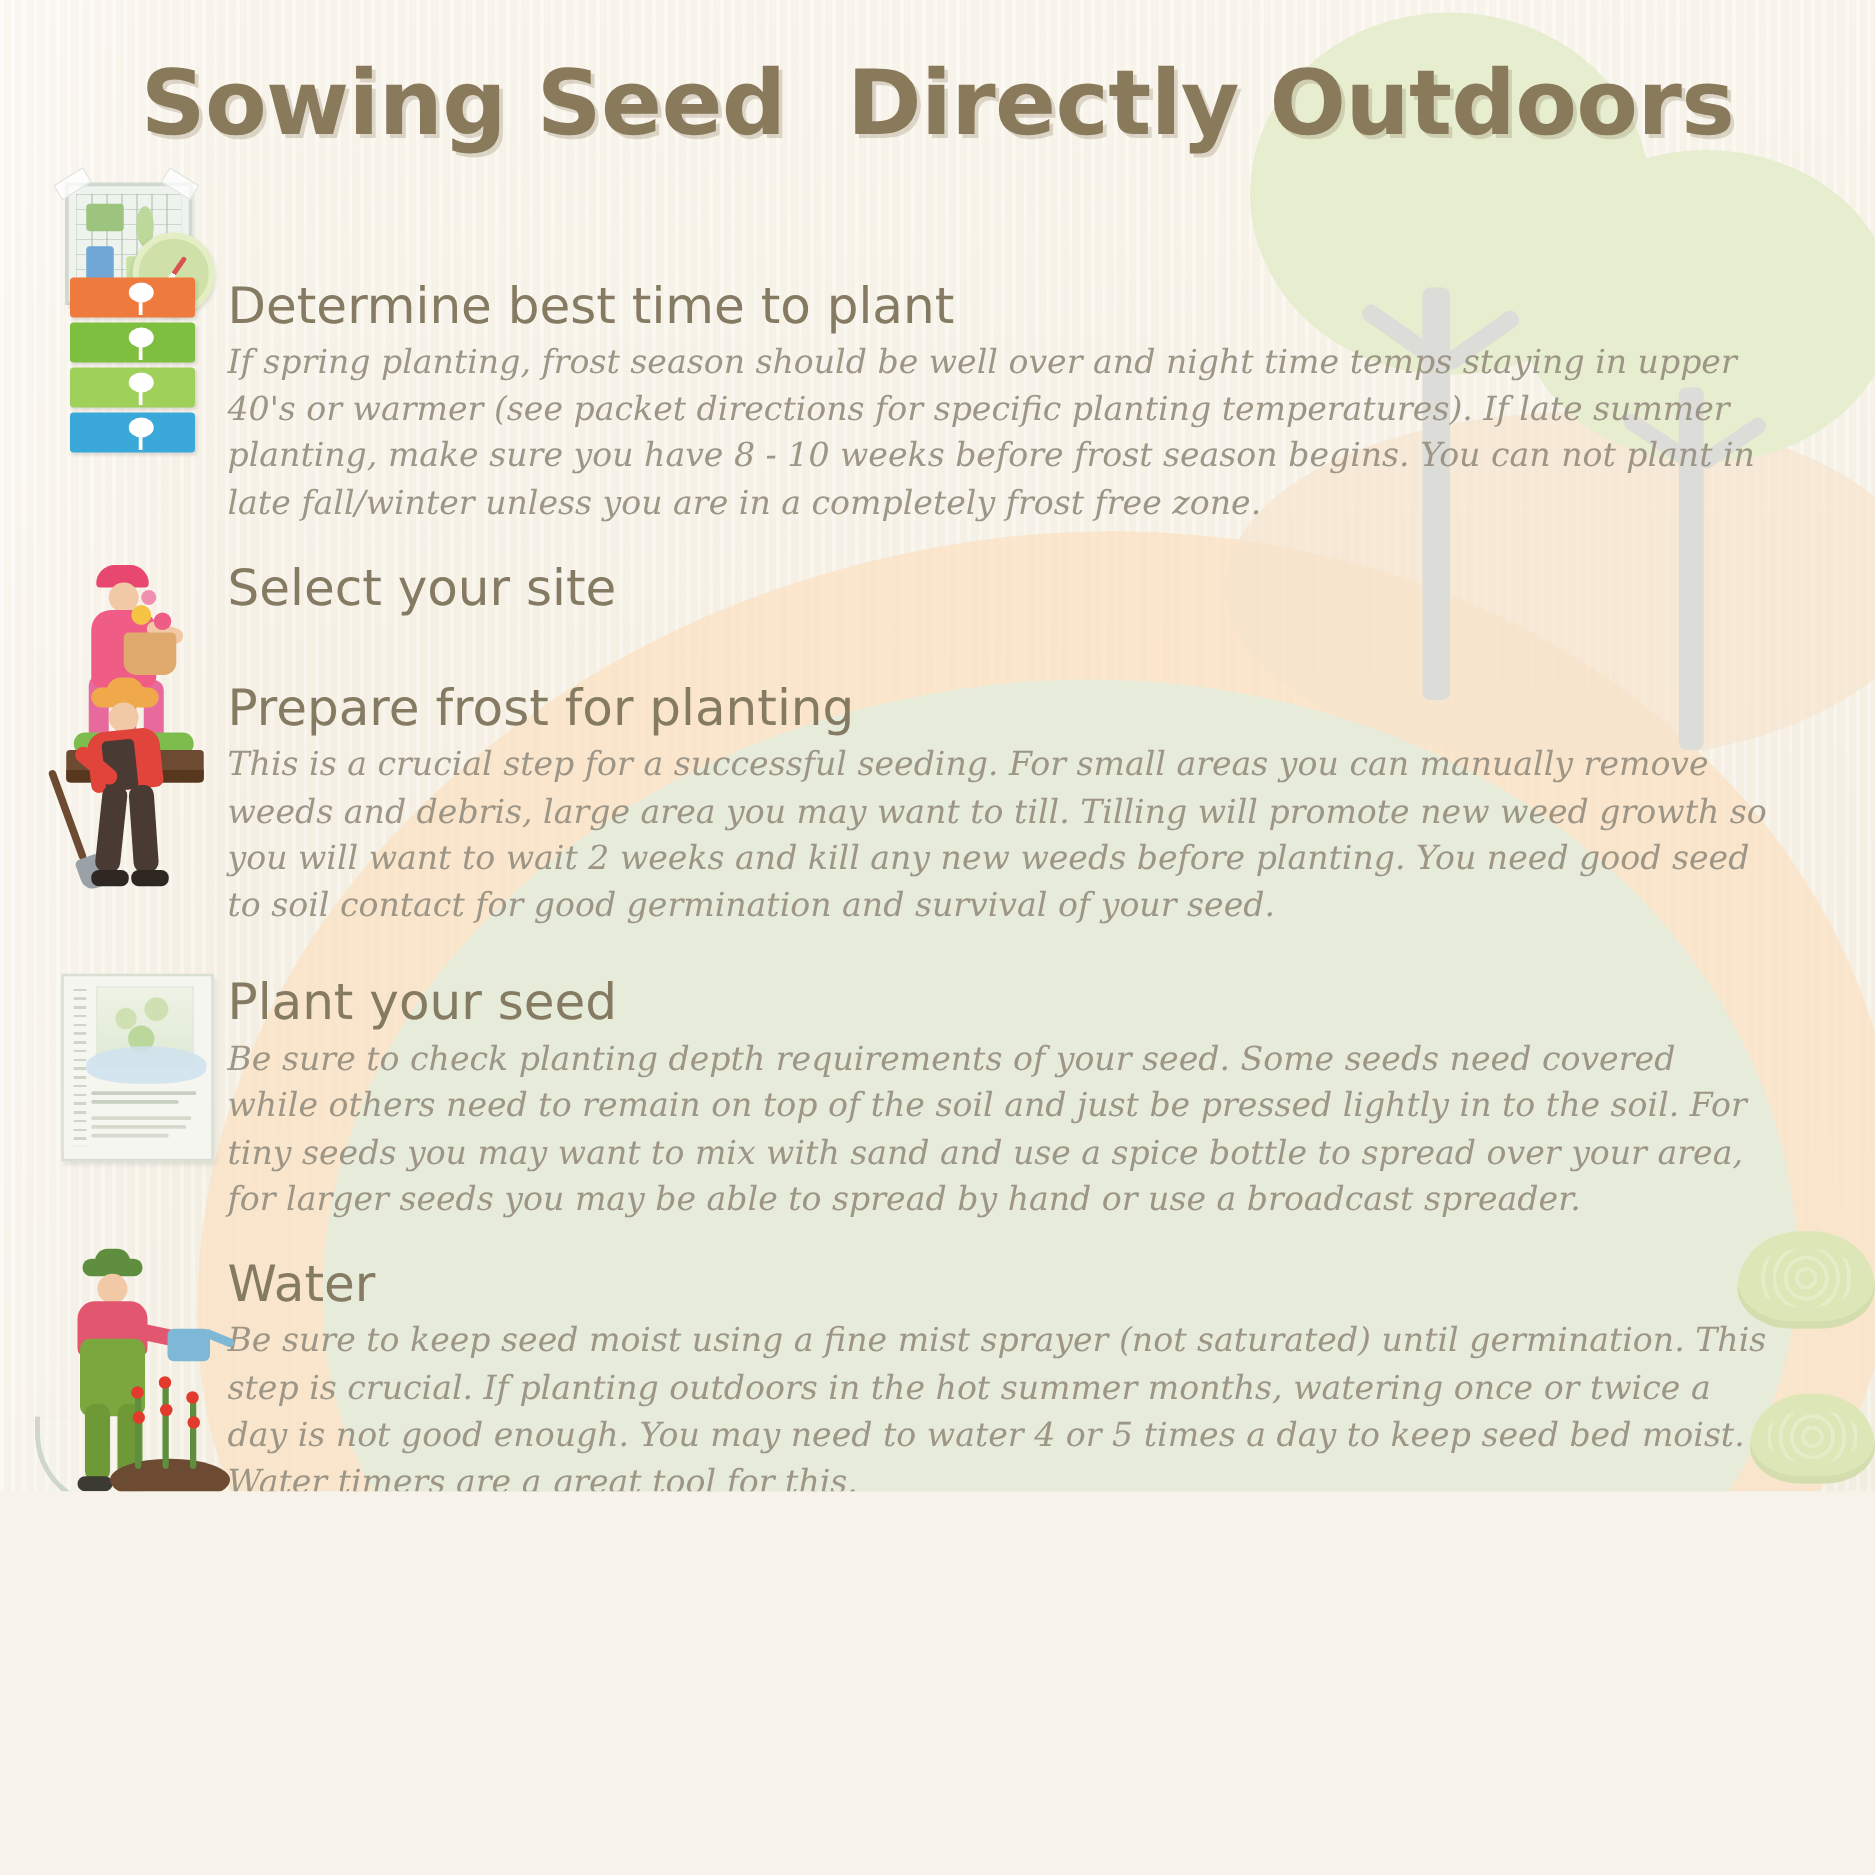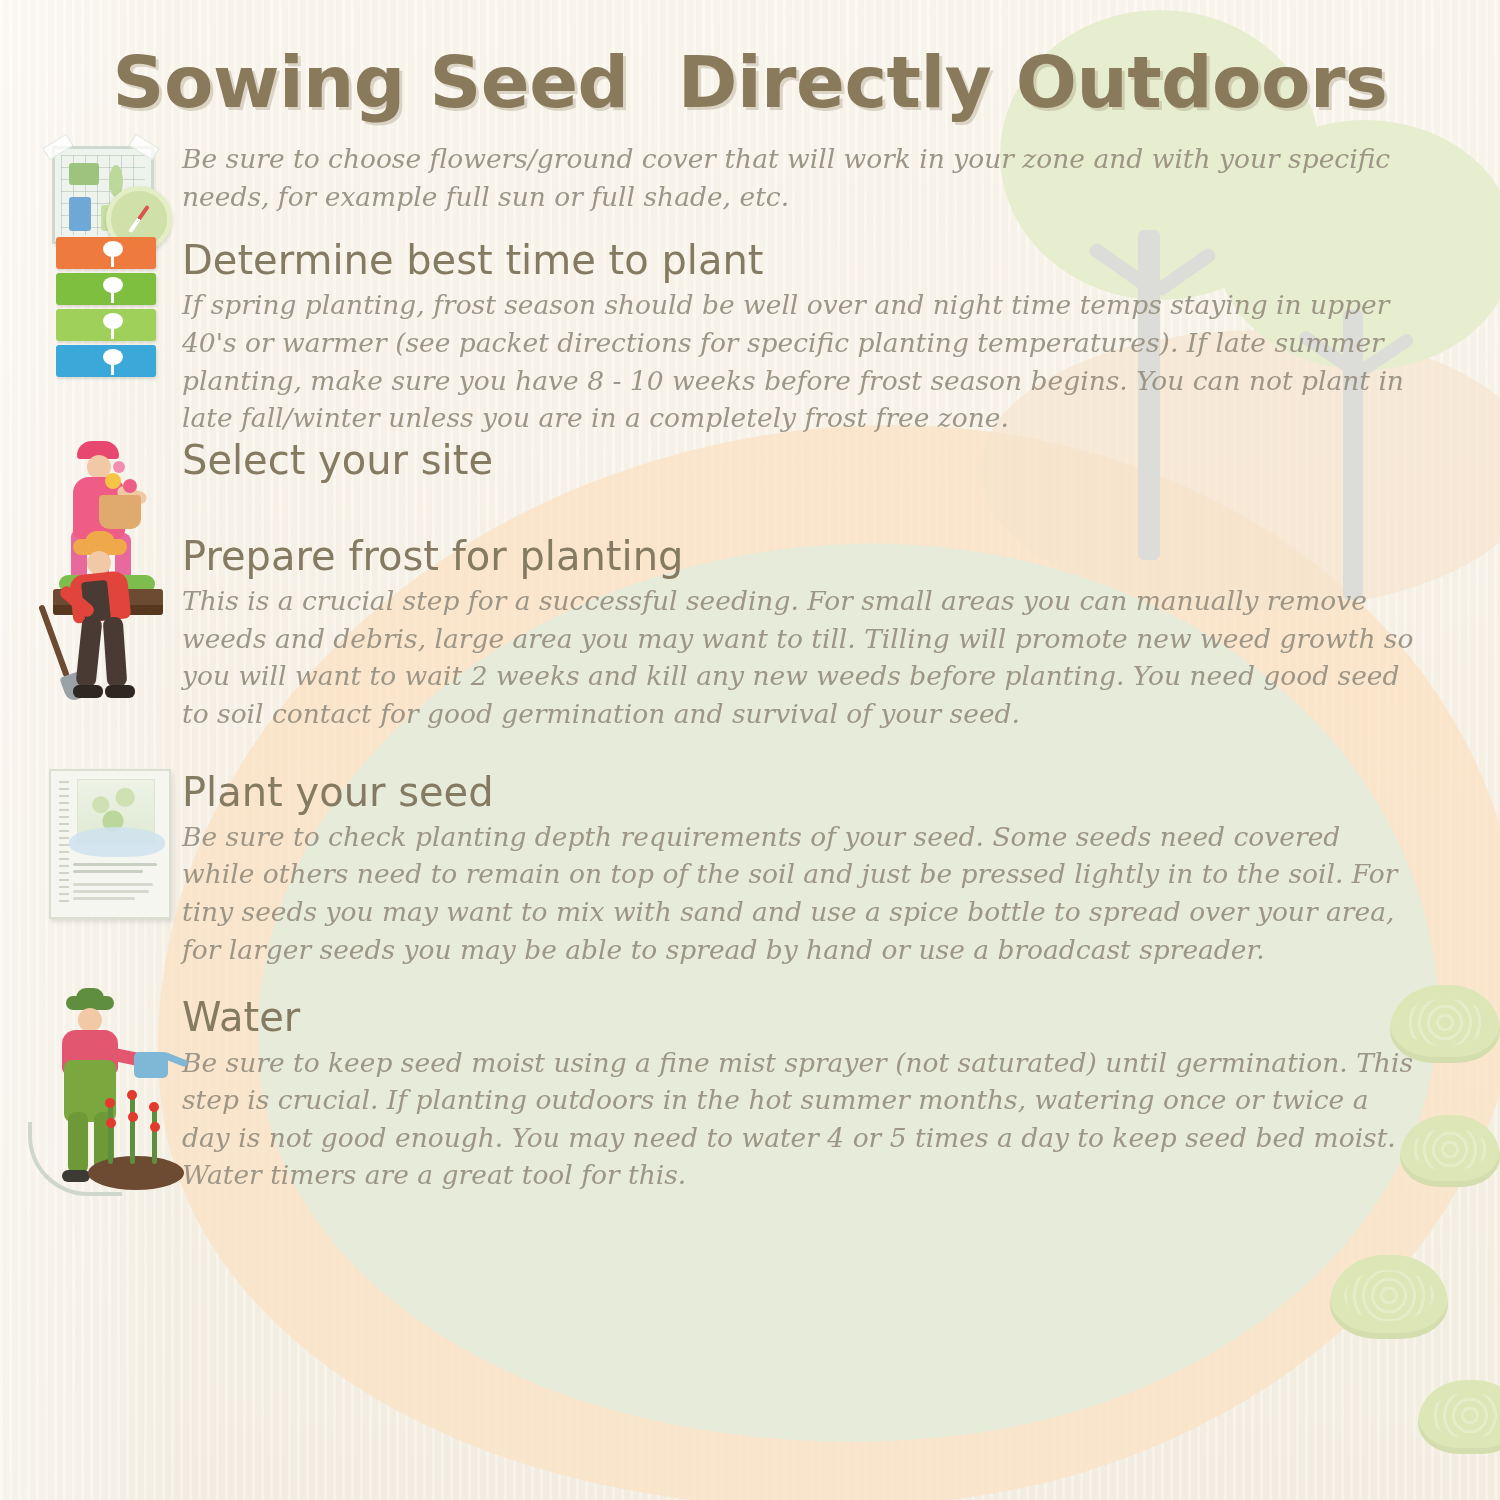--- a/index.html
+++ b/index.html
@@ -11,21 +11,21 @@
     height: 1500px;
     overflow: hidden;
     font-family: "Liberation Sans", sans-serif;
     background: #f7f3ea;
   }
 
   
   .page {
     position: relative;
     width: 1500px;
-    height: 1500px;
+    height: 1193px;
     background:
       linear-gradient(90deg, rgba(255,255,255,0.45) 0%, rgba(255,255,255,0) 12%),
       linear-gradient(180deg, #faf6ee 0%, #f6f1e6 45%, #f3eee2 100%);
     overflow: hidden;
   }
   .page:before {
     
     content: "";
     position: absolute;
     inset: 0;
@@ -165,21 +165,21 @@
     font-family: "DejaVu Serif", serif;
     font-style: italic;
     font-size: 26.5px;
     line-height: 1.42;
     color: #9d9687;
   }
 
   
   .step.s1 { margin-top: 0px; }
   .step.s2 { margin-top: 22px; }
-  .step.s3 { }
+  .step.s3 { margin-top: 26px; }
   .step.s4 { margin-top: 36px; }
   .step.s5 { margin-top: 36px; }
   .step.s6 { margin-top: 26px; }
 
   
   .ico { position: relative; display: inline-block; }
 
   
   .ico-plan { width: 120px; height: 110px; }
   .ico-plan .sheet {
@@ -388,21 +388,20 @@
             <span class="plot p2"></span>
             <span class="plot p3"></span>
             <span class="plot p4"></span>
           </span>
           <span class="tape t1"></span>
           <span class="tape t2"></span>
           <span class="compass"></span>
         </span>
       </div>
       <div class="text-col">
-        <p>Be sure to choose flowers/ground cover  that will work in your zone and with your specific needs, for example full sun or full shade, etc.</p>
       </div>
     </div>
 
     <div class="step s2">
       <div class="icon-slot">
         <span class="ico ico-seasons">
           <span class="card c1">
               <span class="tree-g"></span>
             </span>
           <span class="card c2">

